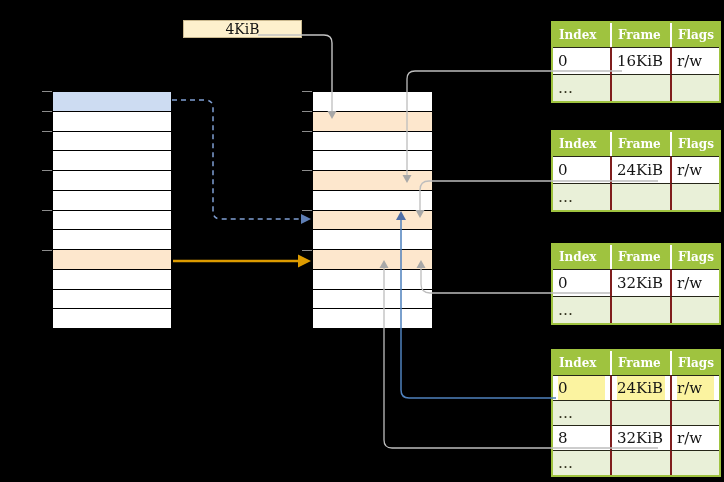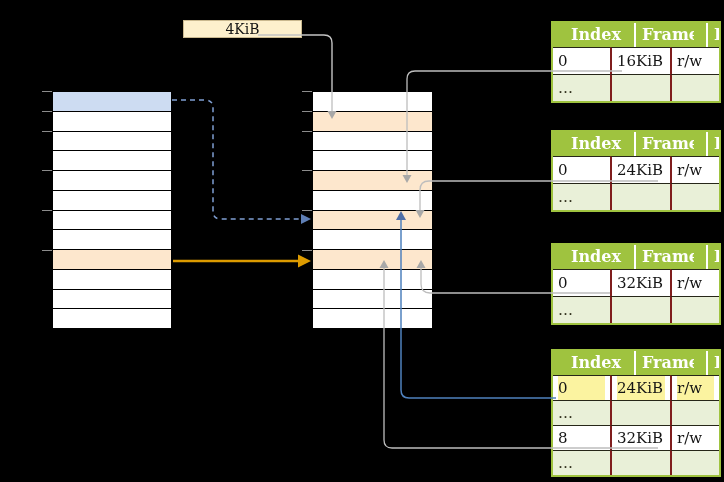--- a/index.html
+++ b/index.html
@@ -22,22 +22,22 @@
              text-align:center;font-size:14px;line-height:16px;color:#111;}
 
   
   .frame-table{position:absolute;left:551px;width:170px;box-sizing:border-box;
                border:2px solid #9fc33f;background:#9fc33f;font-size:15px;}
   .ft-row{display:flex;}
   .ft-cell{box-sizing:border-box;overflow:hidden;white-space:nowrap;}
   .ft-c1{width:57px;}
   .ft-c2{width:60px;}
   .ft-c3{flex:1;}
-  .ft-head .ft-cell{background:#9fc33f;color:#fff;font-weight:bold;font-size:16px;
-                    height:24px;line-height:24px;padding-left:6px;margin-left:12px;}
+  .ft-head .ft-cell{background:#9fc33f;color:#fff;font-weight:bold;font-size:12px;
+                    height:24px;line-height:24px;padding-left:6px;}
   .ft-head .ft-c2,.ft-head .ft-c3{border-left:2px solid #fff;}
   .ft-body .ft-cell{background:#fff;color:#141414;height:27px;line-height:26px;
                     padding:0 0 0 5px;border-top:1px solid #262618;}
   .ft-body .ft-c2,.ft-body .ft-c3{border-left:2px solid #7f1d1d;}
   .ft-body.dots .ft-cell{background:#e9f0d8;color:#33331f;}
   .compact .ft-body .ft-cell{height:25px;line-height:24px;}
   .hl{display:block;margin-right:5px;background:#fbf3a0;}
 
   
   svg.arrows{position:absolute;left:0;top:0;z-index:6;pointer-events:none;}

